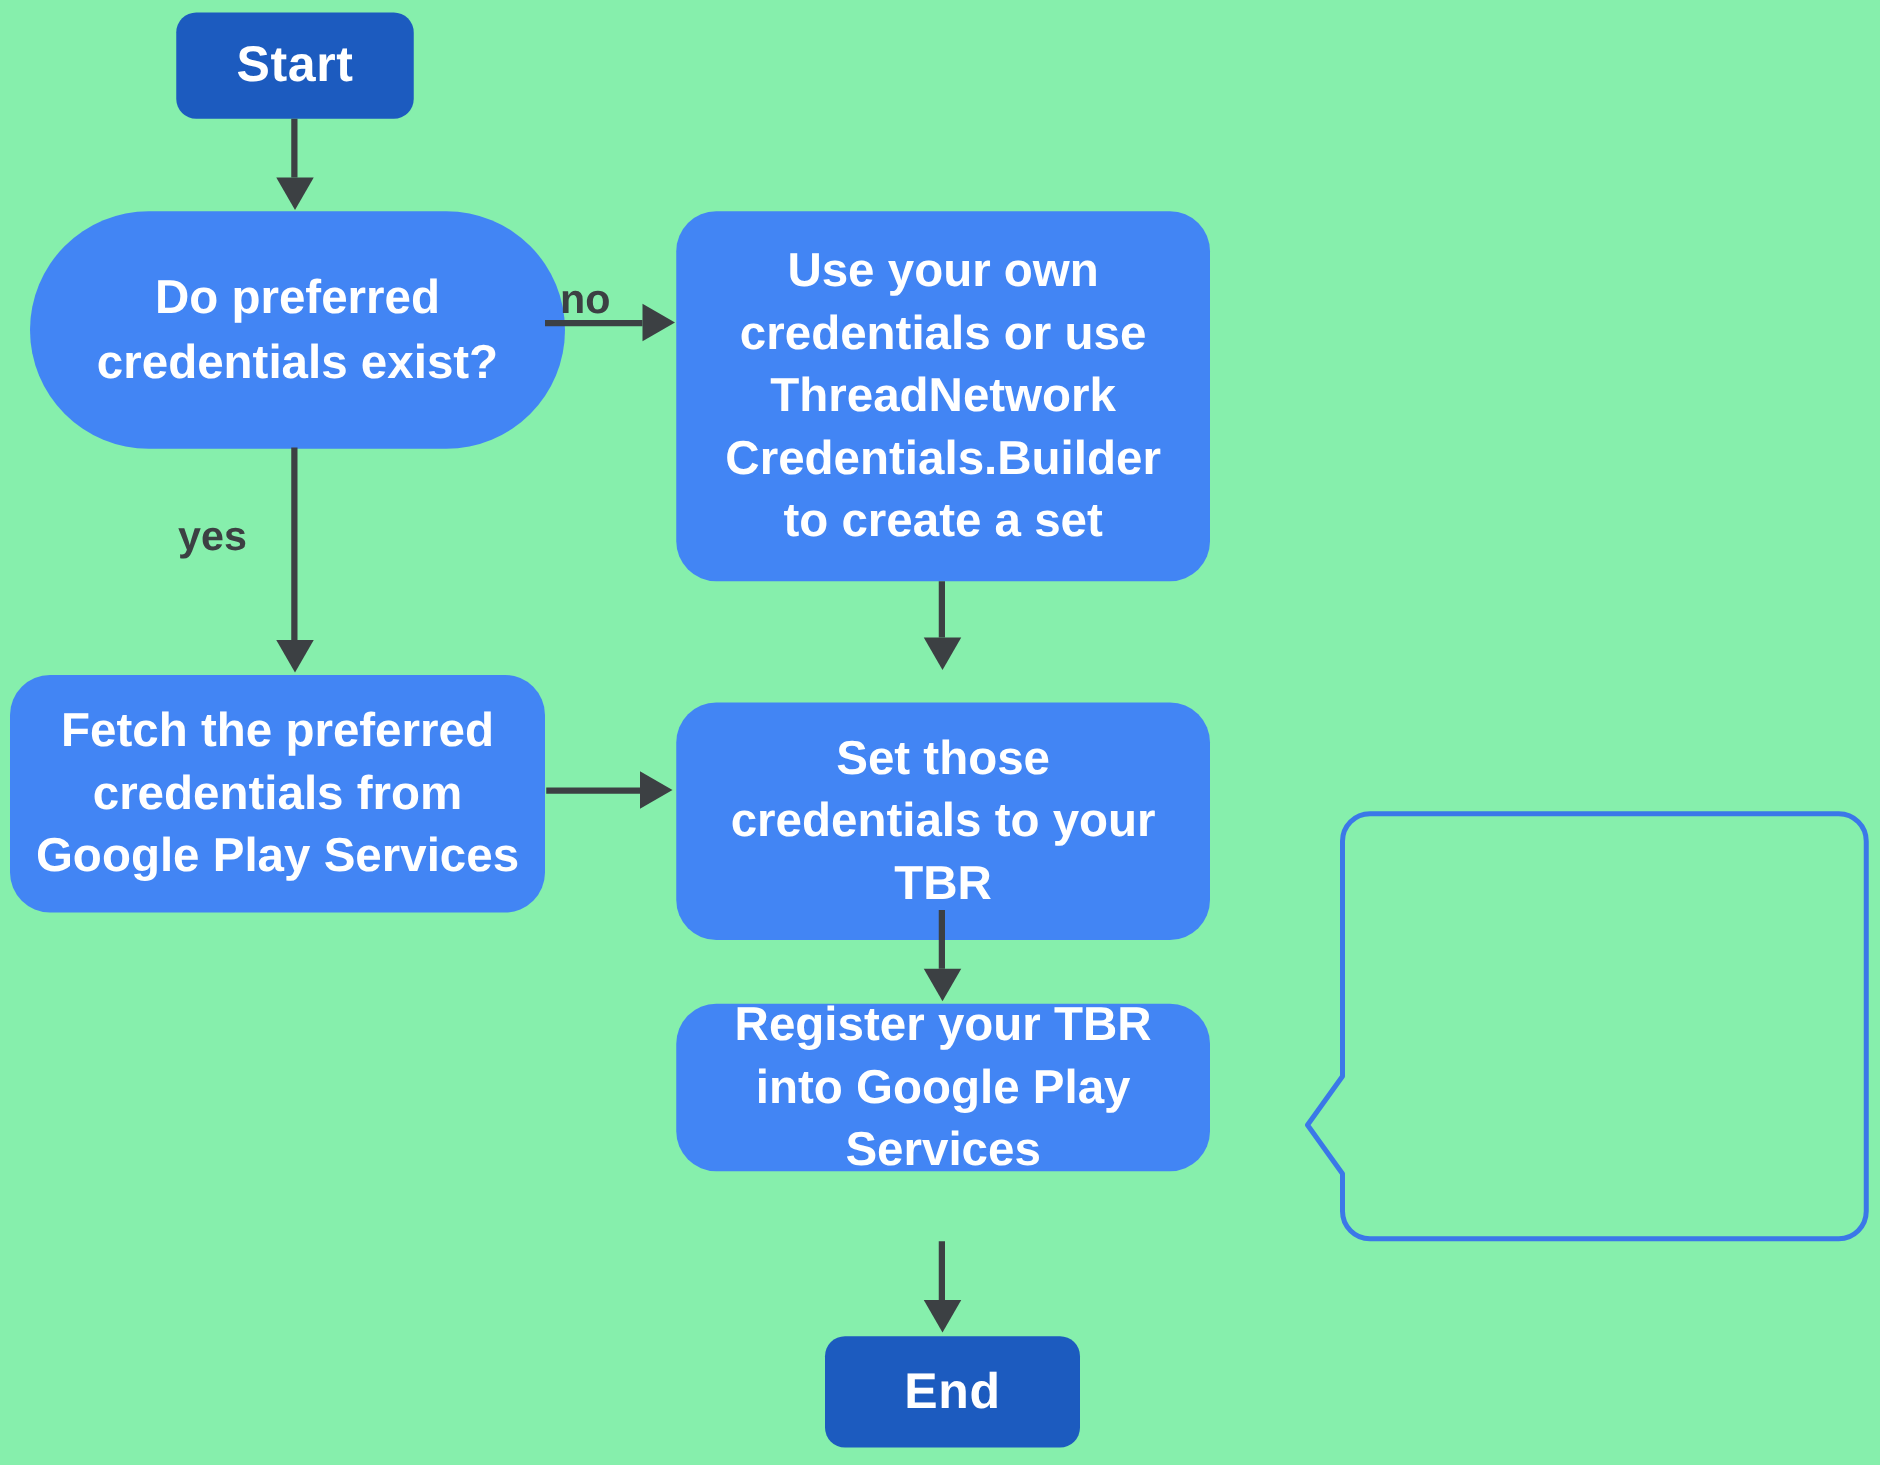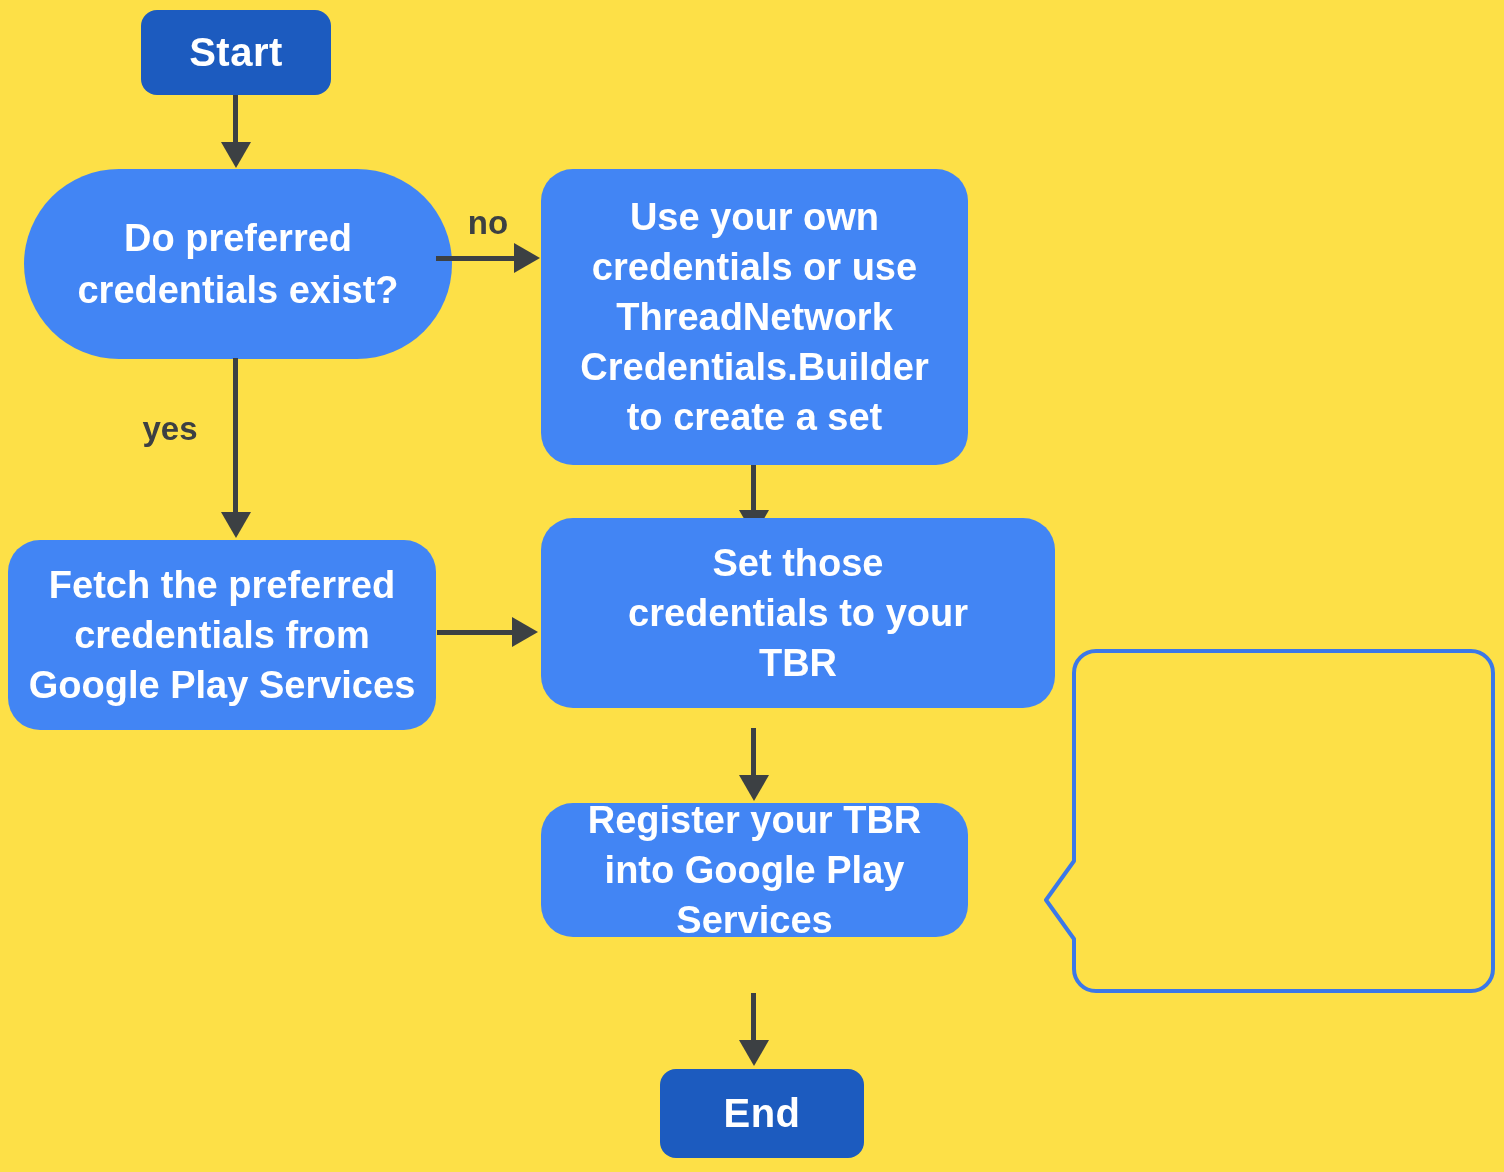--- a/index.html
+++ b/index.html
@@ -4,21 +4,21 @@
 <style>
   html, body {
     margin: 0;
     padding: 0;
     background: #000000;
   }
   .stage {
     position: relative;
     width: 1504px;
     height: 1172px;
-    background: #fde047;
+    background: #86efac;
     overflow: hidden;
     font-family: "Liberation Sans", "DejaVu Sans", sans-serif;
   }
   .node {
     position: absolute;
     background: #4285f4;
     color: #ffffff;
     display: flex;
     align-items: center;
     justify-content: center;
@@ -109,21 +109,21 @@
   </div>
 
   <div class="vline" style="left:233px; top:95px; height:47px;"></div>
   <div class="head-down" style="left:221px; top:142px;"></div>
 
   <div class="node decision" style="left:24px; top:169px; width:428px; height:190px;">
     <span class="lbl">Do preferred
 credentials exist?</span>
   </div>
 
-  <div class="edge-label" style="left:448px; top:204px; width:80px; text-align:center;">no</div>
+  <div class="edge-label" style="left:448px; top:220px; width:80px; text-align:left;">no</div>
   <div class="hline" style="left:436px; top:256px; width:78px;"></div>
   <div class="head-right" style="left:514px; top:243px;"></div>
 
   <div class="node process" style="left:541px; top:169px; width:427px; height:296px;">
     <span class="lbl">Use your own
 credentials or use
 ThreadNetwork
 Credentials.Builder
 to create a set</span>
   </div>
@@ -137,21 +137,21 @@
 credentials from
 Google Play Services</span>
   </div>
 
   <div class="vline" style="left:751px; top:465px; height:45px;"></div>
   <div class="head-down" style="left:739px; top:510px;"></div>
 
   <div class="hline" style="left:437px; top:630px; width:75px;"></div>
   <div class="head-right" style="left:512px; top:617px;"></div>
 
-  <div class="node process" style="left:541px; top:518px; width:514px; height:190px;">
+  <div class="node process" style="left:541px; top:562px; width:427px; height:190px;">
     <span class="lbl">Set those
 credentials to your
 TBR</span>
   </div>
 
   <div class="vline" style="left:751px; top:728px; height:47px;"></div>
   <div class="head-down" style="left:739px; top:775px;"></div>
 
   <div class="node process" style="left:541px; top:803px; width:427px; height:134px;">
     <span class="lbl">Register your TBR

